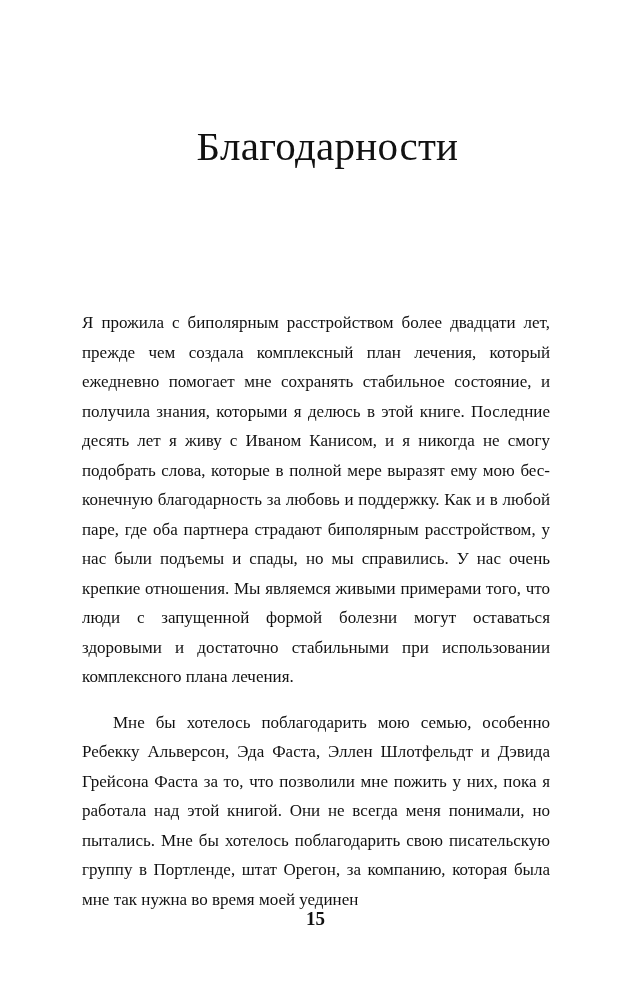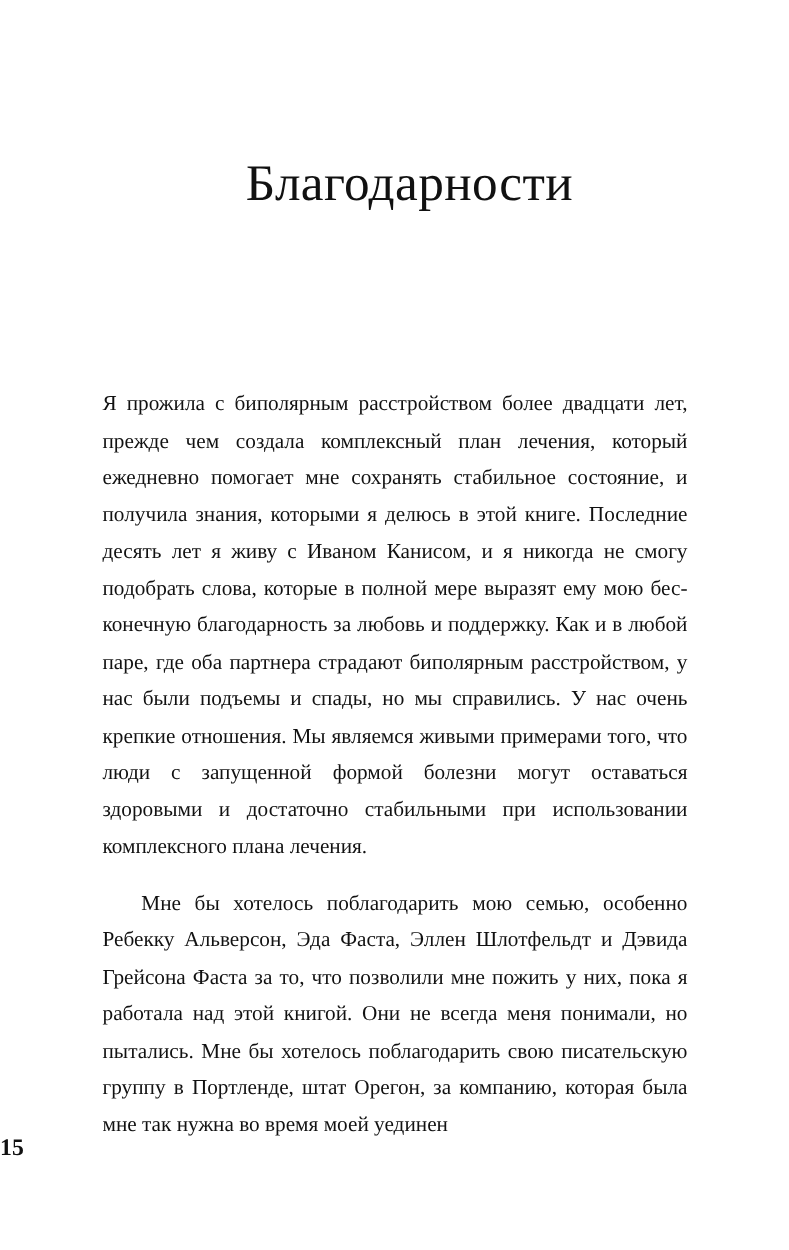--- a/index.html
+++ b/index.html
@@ -48,20 +48,21 @@
     hyphens: manual;
   }
   .para.indent {
     text-indent: 31px;
   }
   .page-number {
     position: absolute;
     left: 0;
     top: 908px;
     width: 631px;
+    text-align: center;
     font-size: 19px;
     font-weight: bold;
     font-family: "Liberation Serif", serif;
   }
 </style>
 </head>
 <body>
 
 <div class="page">
 

